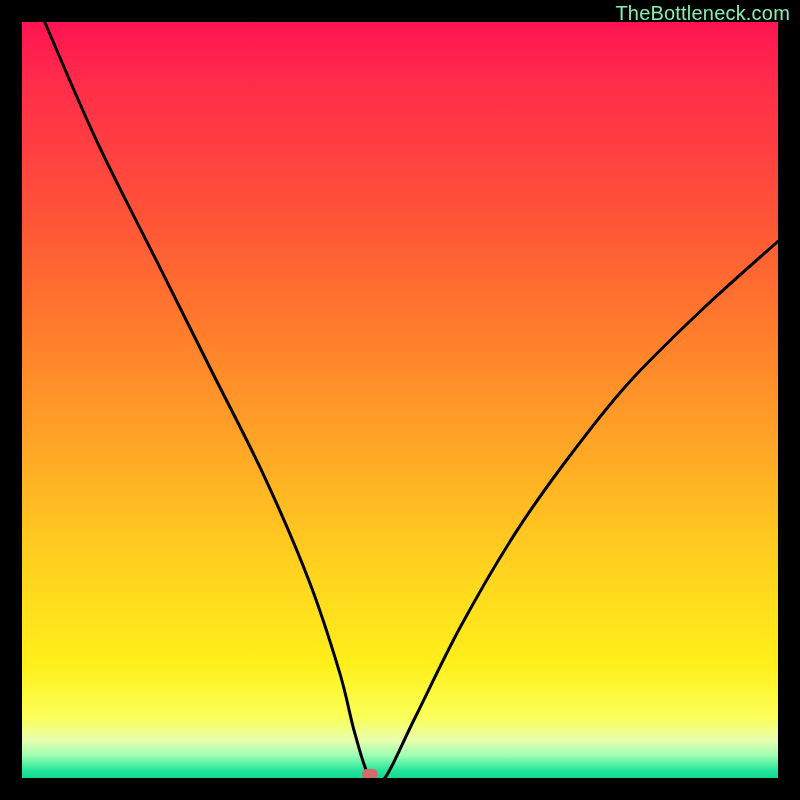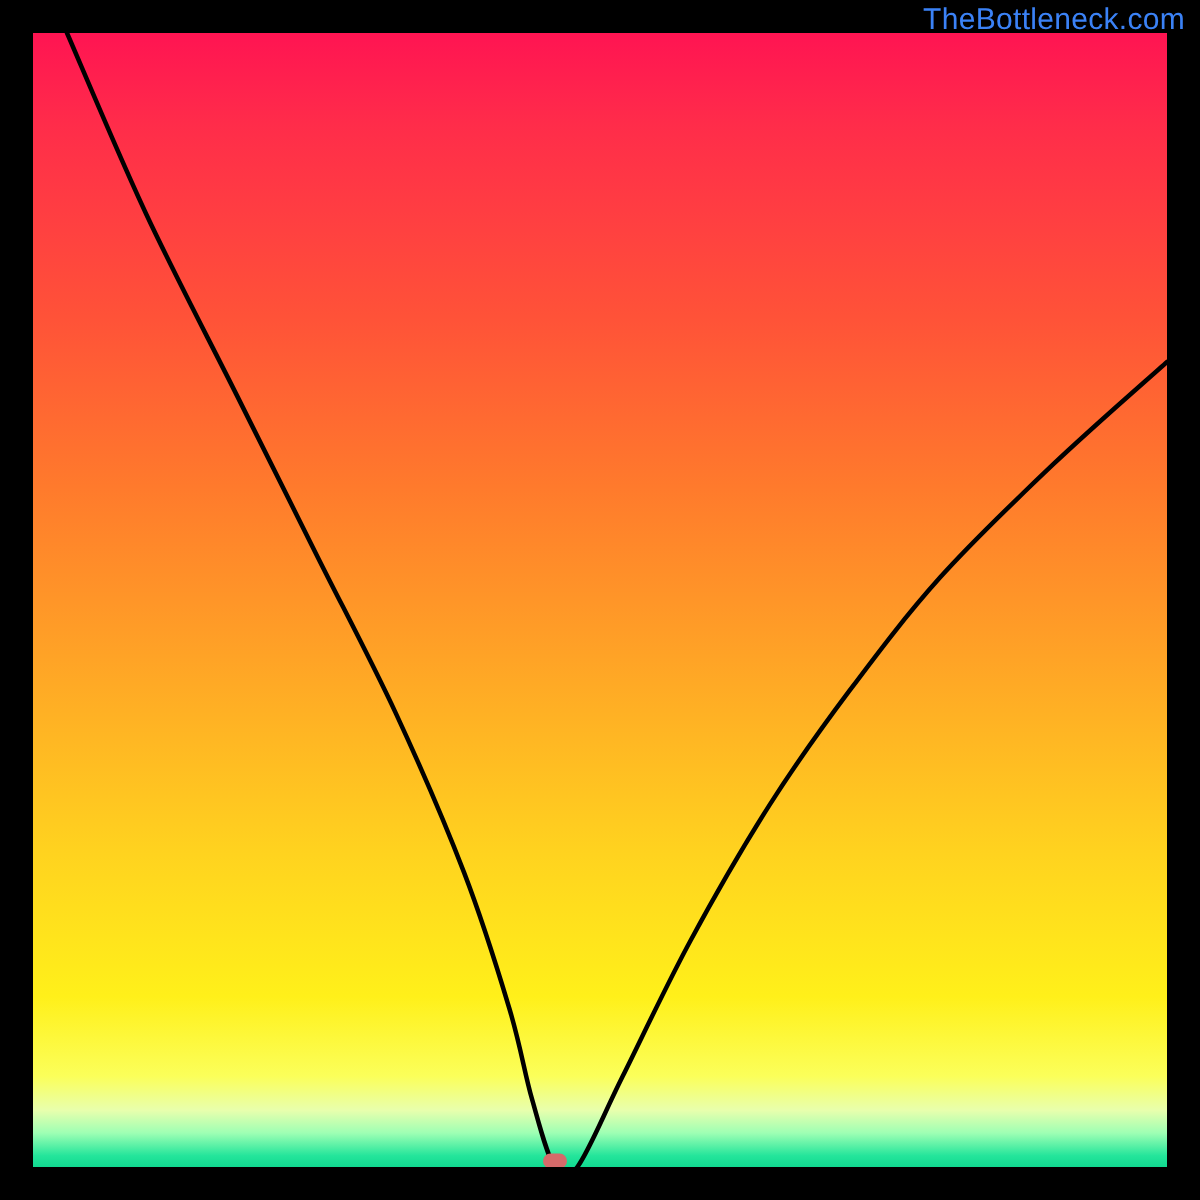--- a/index.html
+++ b/index.html
@@ -55,21 +55,21 @@
     width: 16px;
     height: 10px;
     background: #d46a6a;
     border-radius: 5px;
     transform: translate(-50%, -50%);
   }
   .attribution {
     position: absolute;
     top: 2px;
     right: 10px;
-    color: #3b82f6;
+    color: #86efac;
     font-size: 20px;
     font-weight: 500;
     letter-spacing: 0.2px;
   }
 </style>
 </head>
 <body>
 
 <div class="outer"></div>
 

